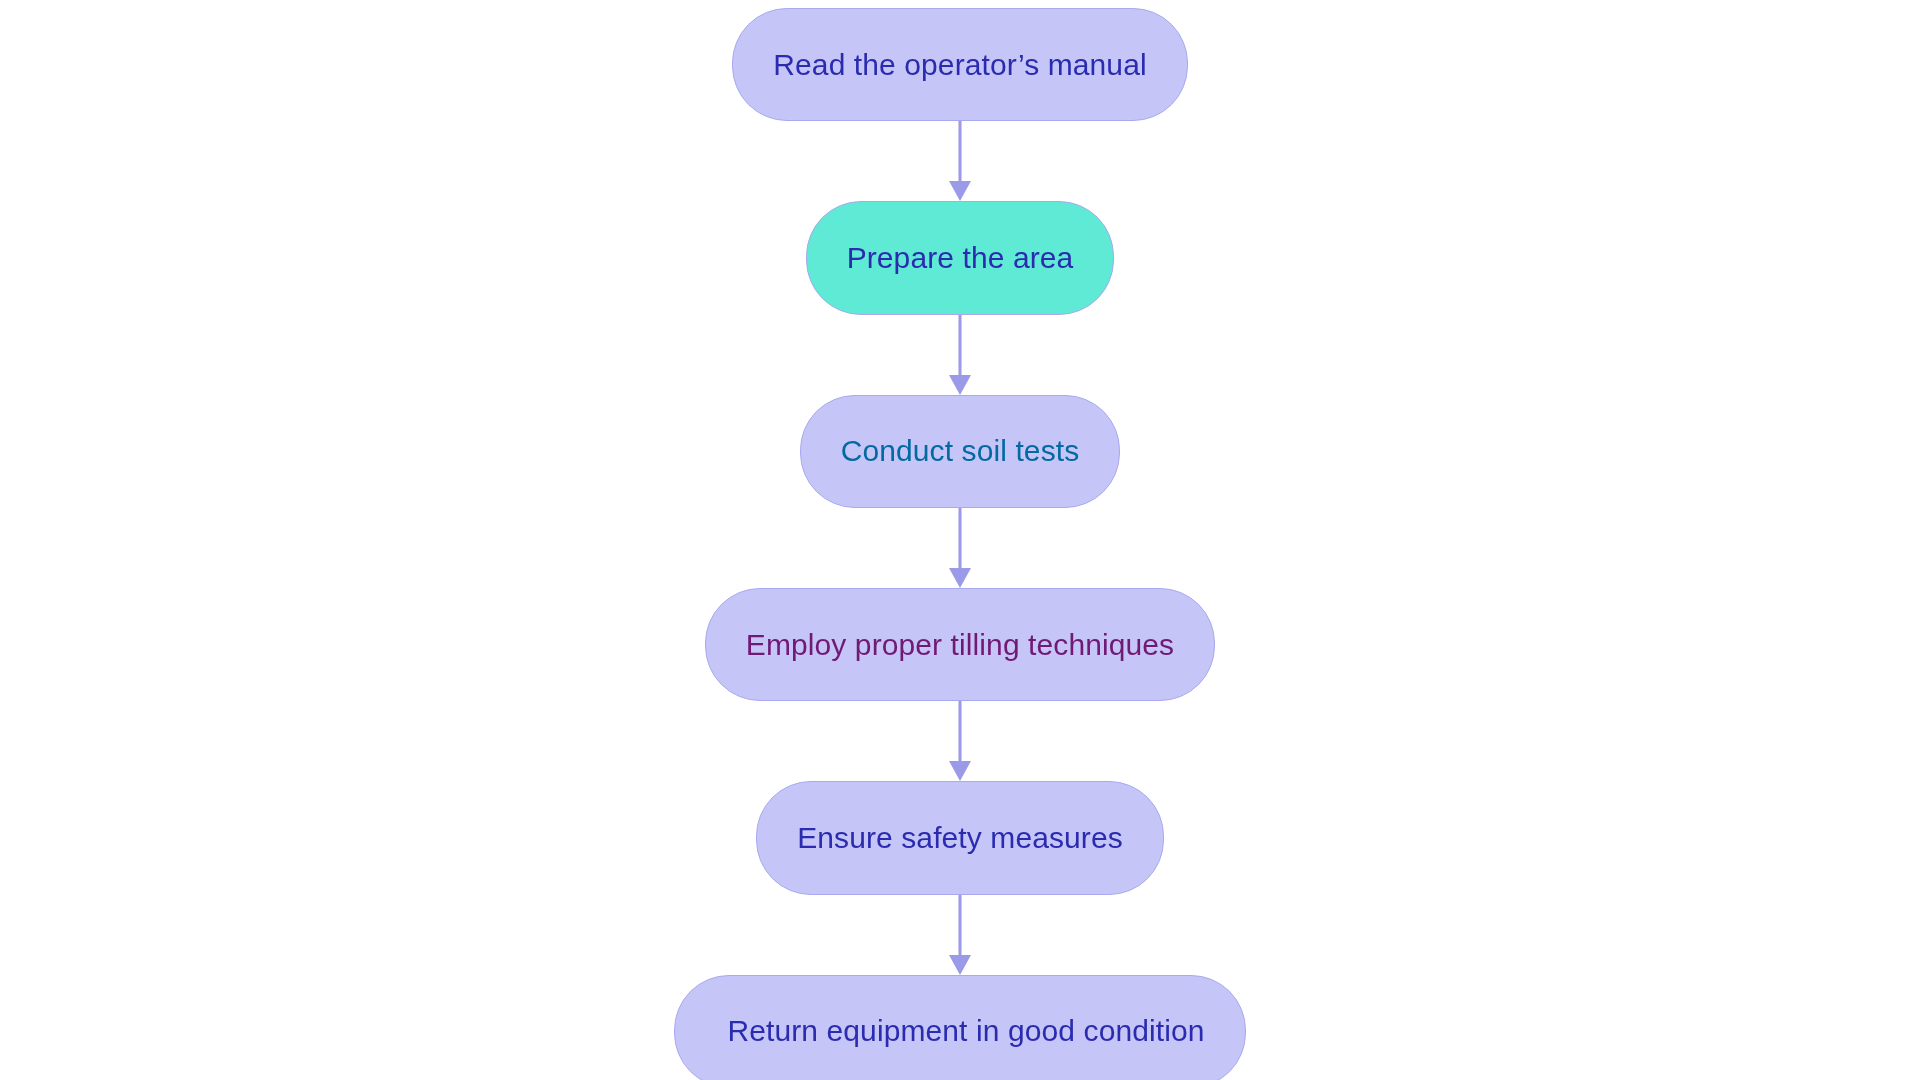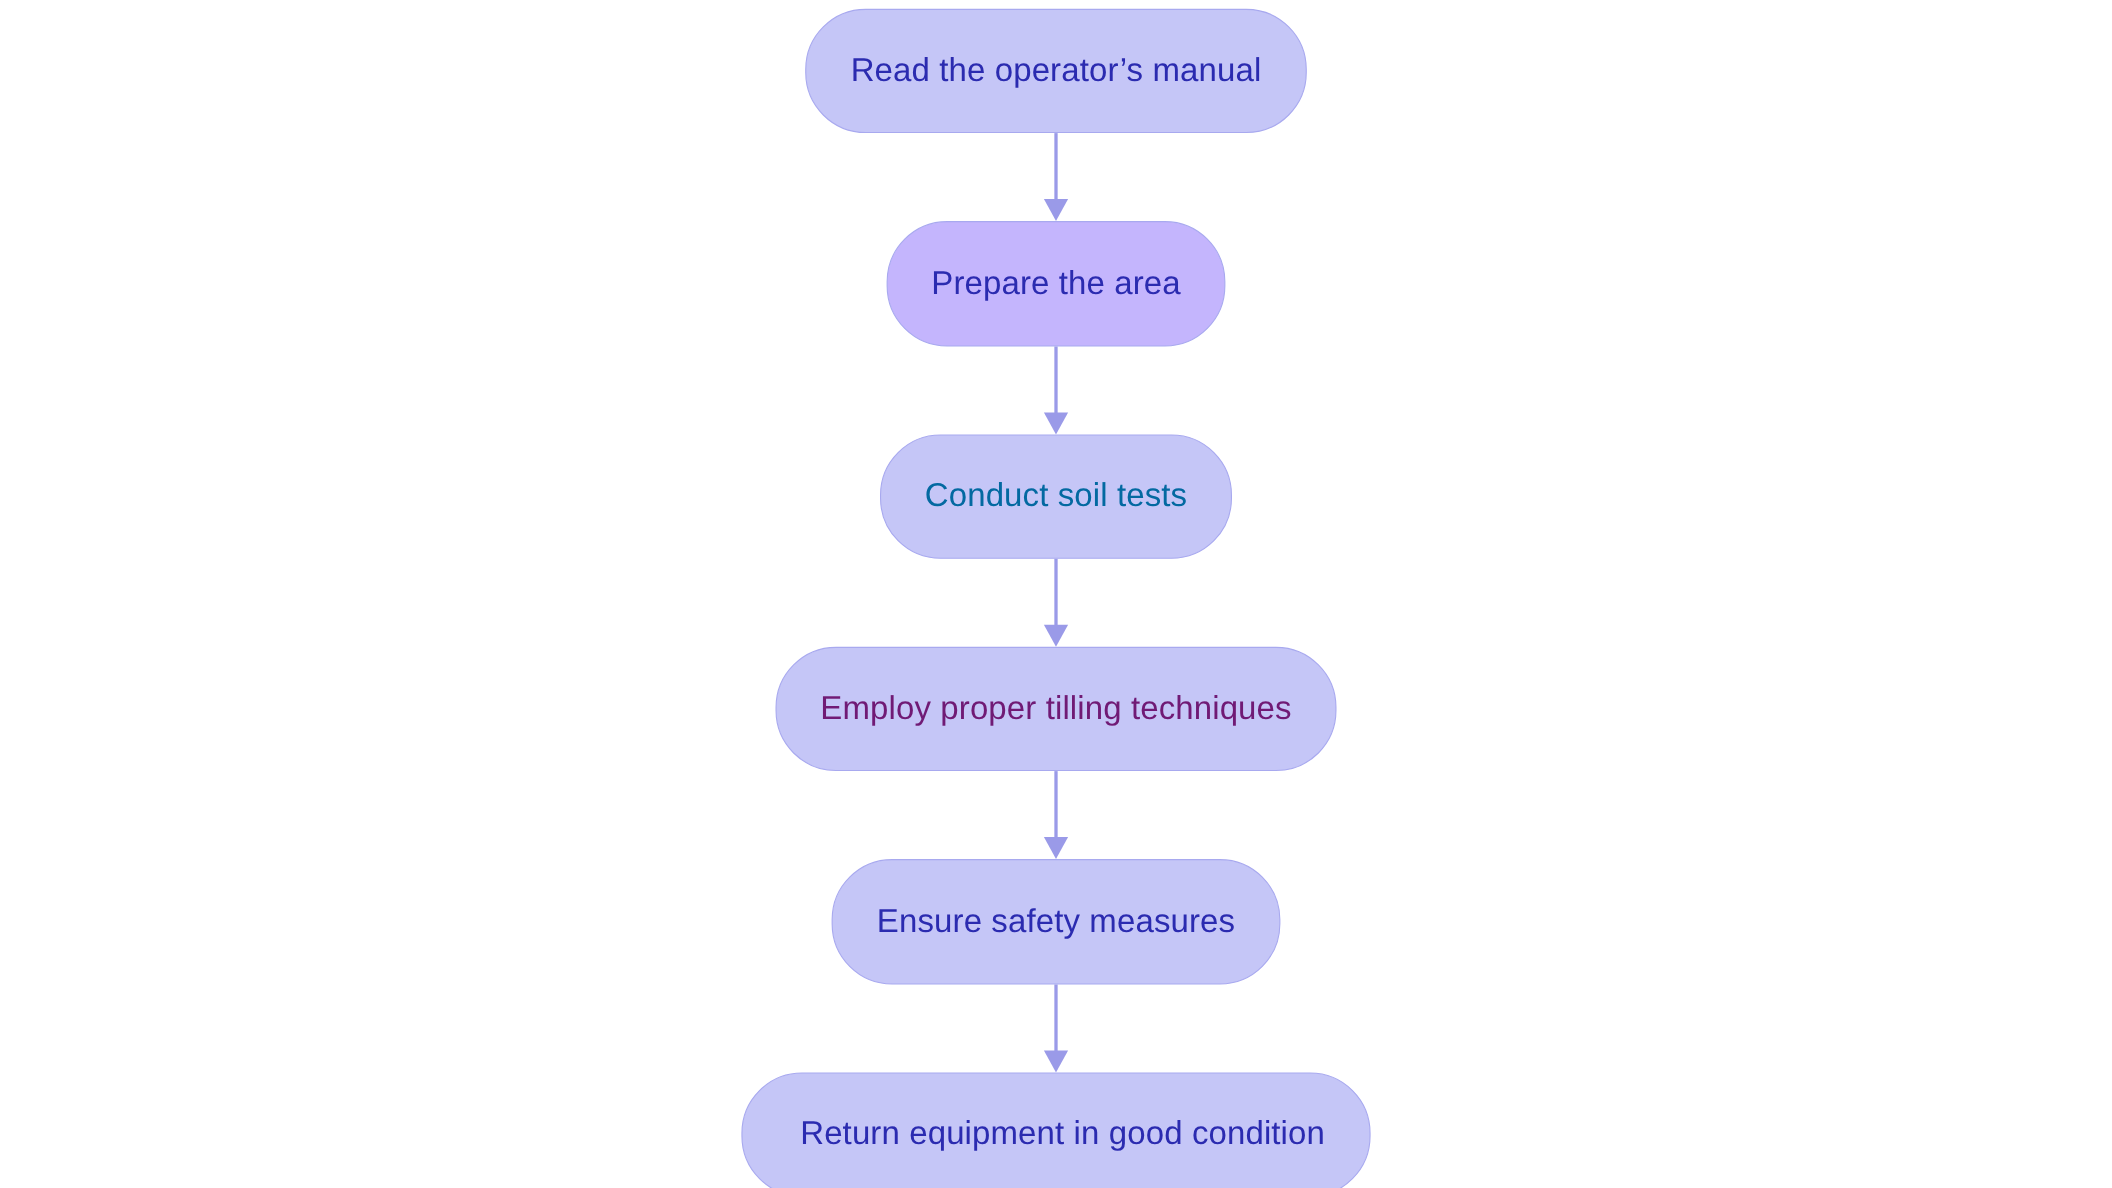--- a/index.html
+++ b/index.html
@@ -94,21 +94,21 @@
 
     <div class="flow-node" style="background: rgb(197, 198, 247); border-color: rgb(168, 169, 239);">
       <span class="flow-node-label" style="color: rgb(43, 43, 176);">Read the operator’s manual</span>
     </div>
 
     <div class="flow-connector">
       <div class="conn-line" style="background: rgb(154, 154, 232);"></div>
       <div class="conn-head" style="border-top-color: rgb(154, 154, 232);"></div>
     </div>
 
-    <div class="flow-node" style="background: #c4b5fd; border-color: rgb(168, 169, 239);">
+    <div class="flow-node" style="background: #5eead4; border-color: rgb(168, 169, 239);">
       <span class="flow-node-label" style="color: rgb(43, 43, 176);">Prepare the area</span>
     </div>
 
     <div class="flow-connector">
       <div class="conn-line" style="background: rgb(154, 154, 232);"></div>
       <div class="conn-head" style="border-top-color: rgb(154, 154, 232);"></div>
     </div>
 
     <div class="flow-node" style="background: rgb(197, 198, 247); border-color: rgb(168, 169, 239);">
       <span class="flow-node-label" style="color: #0369a1;">Conduct soil tests</span>

